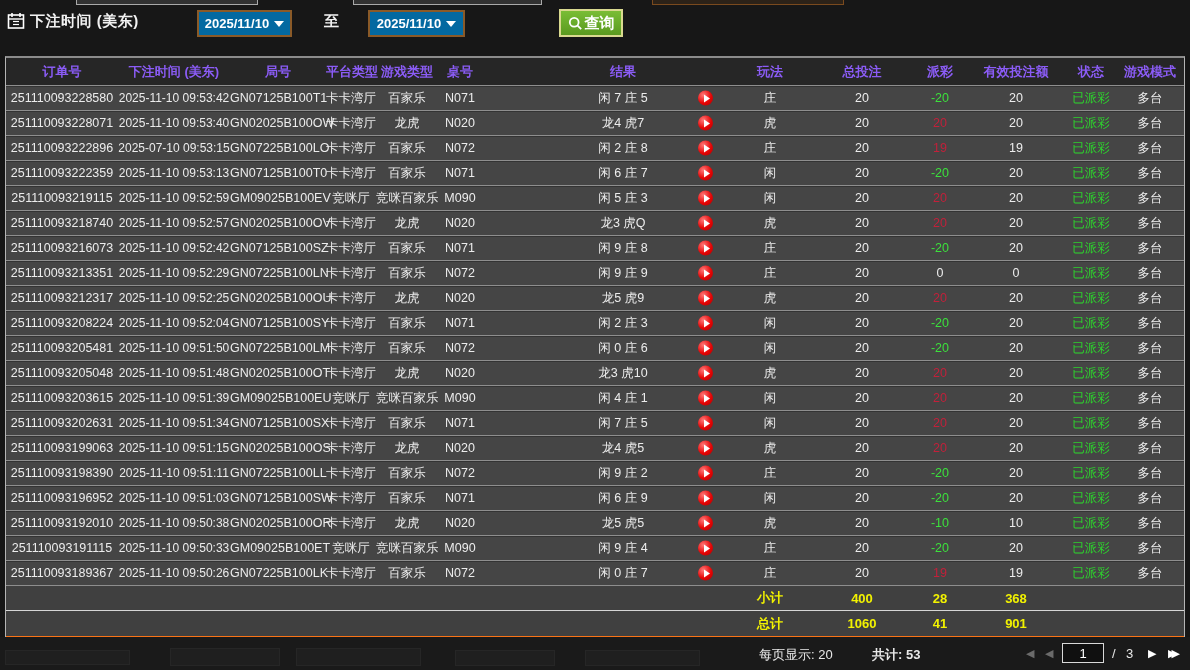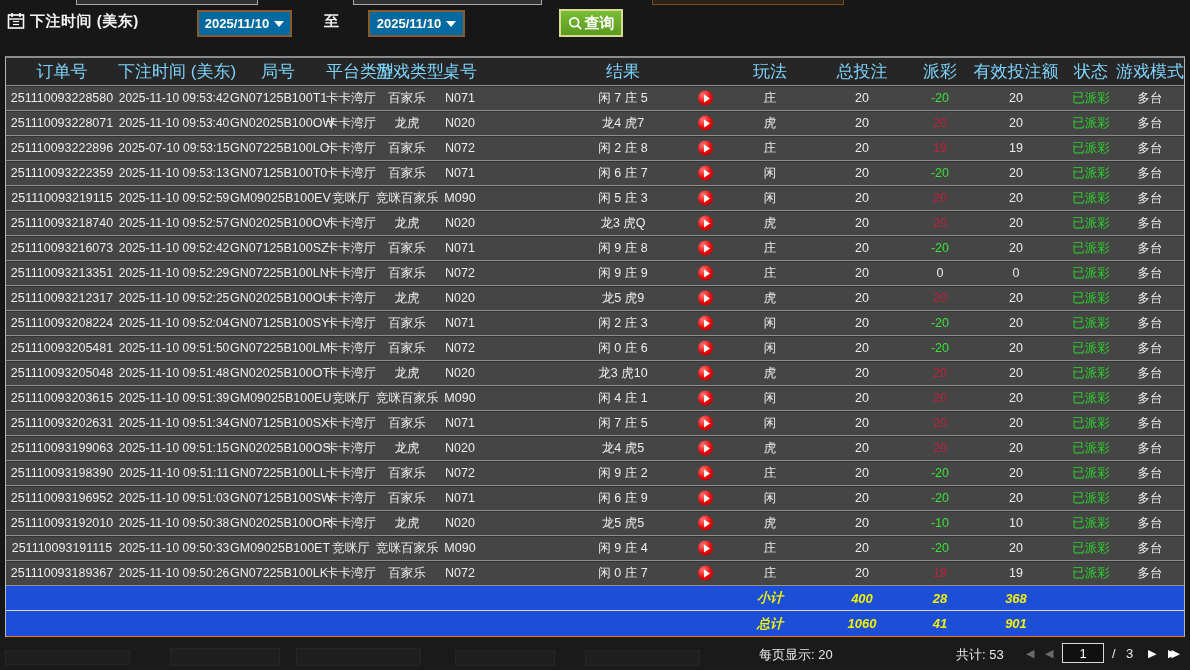--- a/index.html
+++ b/index.html
@@ -21,37 +21,37 @@
   .search-btn{position:absolute;left:559px;top:9px;width:64px;height:28px;box-sizing:border-box;
     background:linear-gradient(#79bd35,#5a9a1f);border:2px solid #d9d98f;color:#fff;font-size:15px;
     font-weight:bold;display:flex;align-items:center;justify-content:center;gap:2px;cursor:pointer;}
 
   
   .btable{position:absolute;left:5px;top:56px;width:1180px;box-sizing:border-box;
     border-left:1px solid #b5b5b5;border-right:1px solid #b5b5b5;border-top:2px solid #8b8b8b;}
   .grid{display:grid;grid-template-columns:112px 112px 96px 50px 62px 44px 248px 80px 104px 52px 100px 50px 1fr;
     align-items:center;}
   .grid>div{text-align:center;white-space:nowrap;overflow:visible;}
-  .thead{height:27px;background:#262626;color:#7dd3fc;font-size:17px;font-weight:normal;
+  .thead{height:27px;background:#262626;color:#8b5cf6;font-size:13px;font-weight:bold;
     border-bottom:1px solid #8e8e8e;}
   .trow{height:25px;background:#454545;color:#ececec;font-size:12.5px;
     border-bottom:1px solid #8e8e8e;box-shadow:inset 0 1px 0 #333;box-sizing:border-box;}
   .c-time{font-size:12px;}
   .c-result{position:relative;padding-left:34px;}
   .thead .c-result{padding-left:34px;}
   .play-icon{position:absolute;left:216px;top:50%;transform:translateY(-50%);width:15px;height:15px;
     border-radius:50%;background:radial-gradient(circle at 35% 30%,#ff7a7a,#e60505 55%,#a80000);cursor:pointer;}
   .play-icon::after{content:"";position:absolute;left:5.5px;top:3.5px;width:0;height:0;
     border-left:6px solid #fff;border-top:4px solid transparent;border-bottom:4px solid transparent;}
   .pos{color:#c2203a;}
   .neg{color:#3ce03c;}
   .zero{color:#ececec;}
   .c-status{color:#2dd52d;}
-  .sum-row{height:25px;background:#1d4ed8;color:#f2f200;font-size:13px;font-weight:bold;
-    border-bottom:1px solid #d6d6d6;box-sizing:border-box;font-style:italic;}
+  .sum-row{height:25px;background:#404040;color:#f2f200;font-size:13px;font-weight:bold;
+    border-bottom:1px solid #d6d6d6;box-sizing:border-box;}
   .sum-row.grand{height:27px;border-bottom:2px solid #f97316;}
 
   
   .pager{position:absolute;left:0;top:637px;width:1190px;height:33px;background:#1a1a1a;color:#e8e8e8;font-size:13px;}
   .pager .lbl{position:absolute;top:9px;}
   .arrow{position:absolute;top:9px;font-size:11px;color:#fff;cursor:pointer;line-height:14px;}
   .arrow.dim{color:#6b6b6b;}
   .page-box{position:absolute;left:1062px;top:6px;width:42px;height:20px;box-sizing:border-box;
     background:#101010;border:1px solid #d9d9d9;color:#fff;font-size:13px;text-align:center;
     font-family:"Liberation Sans",sans-serif;padding:0;}
@@ -530,21 +530,21 @@
       <div>901</div>
       <div></div>
         <div></div>
     </div>
   </div>
 
   <div class="pager">
     <span class="lbl" style="left:759px;">
       <span>每页显示:</span> <span>20</span>
     </span>
-    <span class="lbl" style="left:956px;">
+    <span class="lbl" style="left:872px;font-weight:bold;">
       <span>共计:</span> <span>53</span>
     </span>
     <span class="arrow dim" style="left:1026px;">◀</span>
     <span class="arrow dim" style="left:1045px;">◀</span>
     <input class="page-box" value="1" style="">
     <span class="lbl" style="left:1112px;">/</span>
     <span class="lbl" style="left:1126px;">3</span>
     <span class="arrow" style="left:1148px;">▶</span>
     <span class="arrow dbl" style="left:1168px;"><span>▶</span><span>▶</span></span>
   </div>

